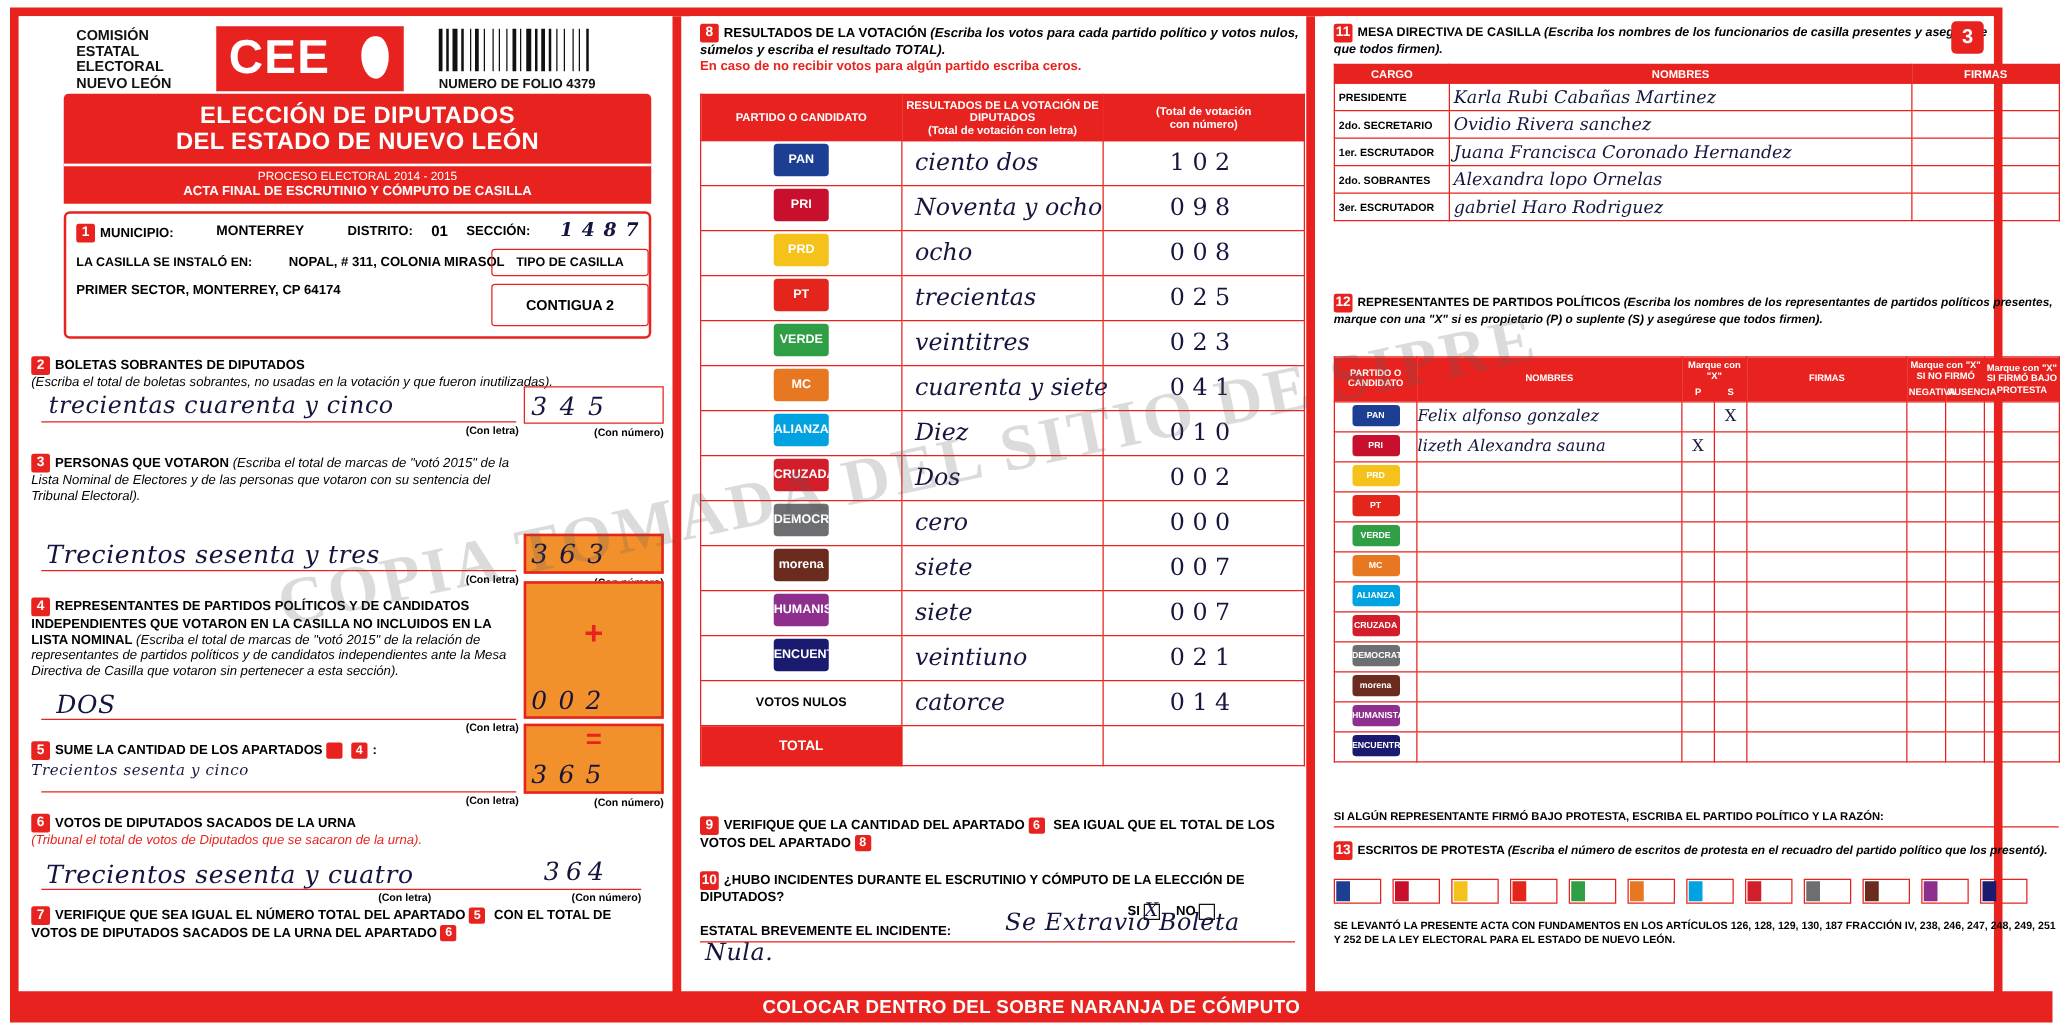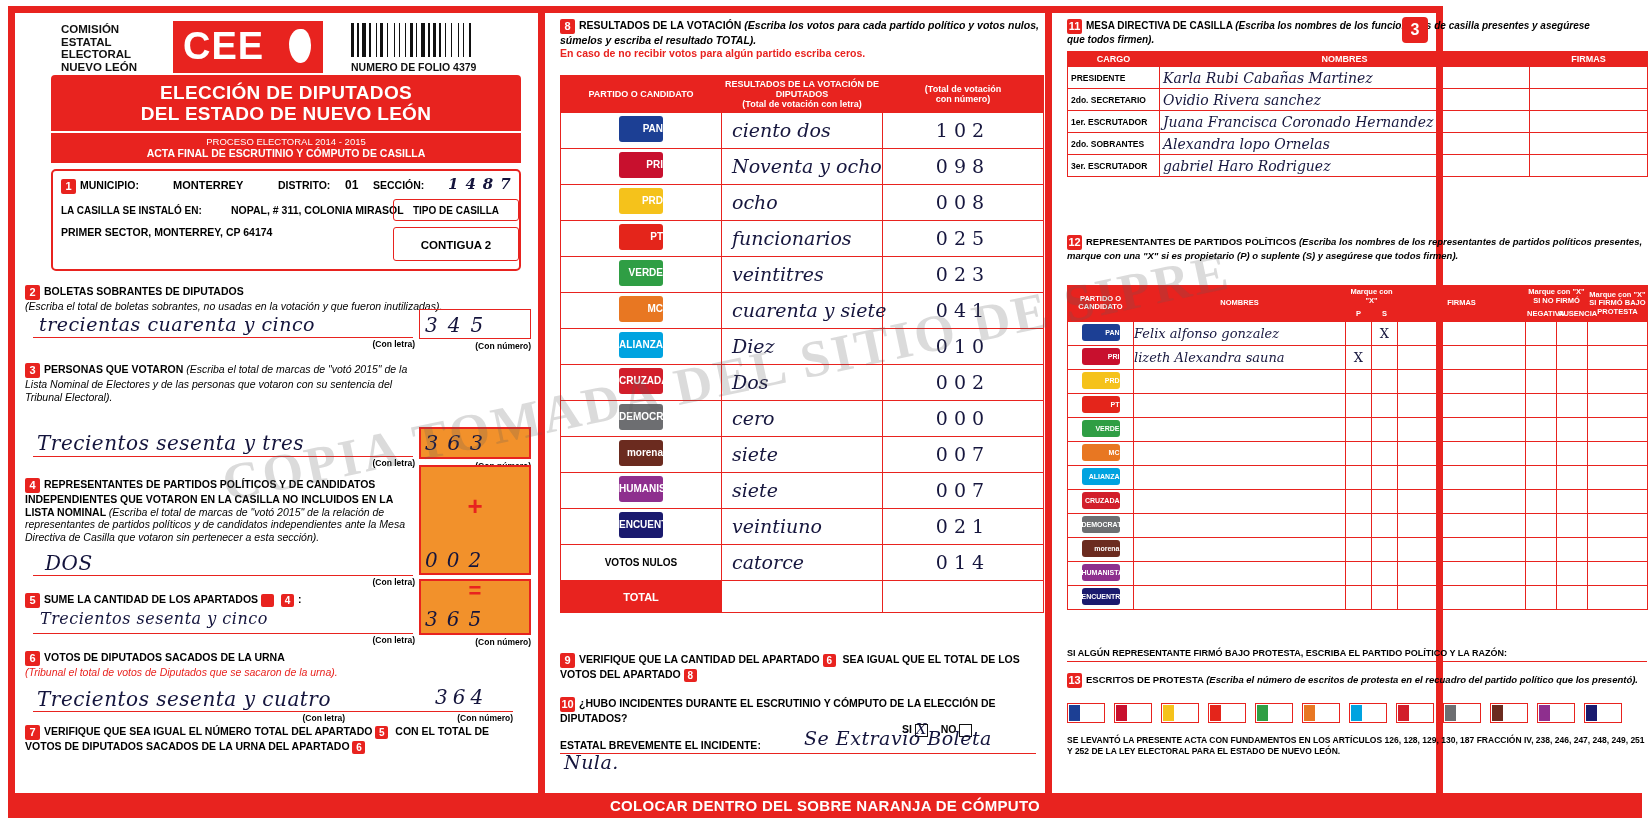--- a/index.html
+++ b/index.html
@@ -10,21 +10,21 @@
     font-family:"Liberation Sans", sans-serif;
     overflow:hidden;
     position:relative;
   }
   .sheet {
     position:absolute; left:0; top:0; width:1650px; height:824px;
     background:#fff;
   }
   
   .frame {
-    position:absolute; left:8px; top:6px; width:1435px; height:800px;
+    position:absolute; left:8px; top:6px; width:1594px; height:800px;
     border:7px solid #e8231f;
     background:#fff;
   }
   .col {
     position:absolute; top:0; bottom:0;
     background:#fff;
   }
   .colA { left:0; width:530px; border-right:7px solid #e8231f; }
   .colB { left:537px; width:500px; border-right:7px solid #e8231f; }
   .colC { left:1044px; right:0; }
@@ -139,21 +139,21 @@
     border:1.2px solid #e8231f; padding:3px 2px; line-height:10px;
   }
   .tableB td {
     border:1.2px solid #e8231f; height:35px; padding:0;
   }
   .party-cell { width:62px; text-align:center; background:#fff; }
   .result-cell { width:300px; }
   .total-cell { width:108px; }
   .party-logo {
     display:inline-block; width:44px; height:26px; line-height:26px;
-    font-size:10px; font-weight:bold; color:#fff; text-align:right;
+    font-size:10px; font-weight:bold; color:#fff; text-align:center;
     border-radius:3px; overflow:hidden; position:relative;
   }
   .hw-word {
     font-family:"DejaVu Serif", serif; font-style:italic; color:#16163e;
     font-size:19px; padding-left:10px; line-height:35px; white-space:nowrap;
   }
   .hw-num {
     font-family:"DejaVu Serif", serif; color:#16163e; font-size:19px;
     text-align:center; line-height:35px; letter-spacing:6px;
   }
@@ -316,21 +316,21 @@
       <div class="conletra" style="position:absolute;left:404px;top:566px;width:112px;">(Con número)</div>
 
       <div class="secA" style="top:580px;width:400px;">
         <div class="sec-head">
           <span class="num-badge">5</span><span>SUME LA CANTIDAD DE LOS APARTADOS</span>
           <span class="num-badge sm red" style="background:#e8231f;">3</span>
           <span class="num-badge sm">4</span><span>:</span>
         </div>
       </div>
       <div style="position:absolute;left:18px;top:620px;width:380px;border-bottom:1.5px solid #e8231f;"></div>
-      <div class="hand" style="position:absolute;left:25px;top:596px;font-size:16px;">Trecientos sesenta y cinco</div>
+      <div class="hand" style="position:absolute;left:10px;top:596px;font-size:12px;">Trecientos sesenta y cinco</div>
       <div class="conletra" style="position:absolute;left:250px;top:622px;width:150px;">(Con letra)</div>
       <div class="orangebox" style="left:404px;top:566px;width:112px;height:56px;"></div>
       <div style="position:absolute;left:404px;top:566px;width:112px;text-align:center;color:#e8231f;font-size:22px;font-weight:bold;line-height:24px;">=</div>
       <div class="hand" style="position:absolute;left:410px;top:594px;font-size:20px;letter-spacing:9px;">365</div>
       <div class="conletra" style="position:absolute;left:404px;top:624px;width:112px;">(Con número)</div>
 
       <div class="secA" style="top:638px;width:420px;">
         <div class="sec-head">
           <span class="num-badge">6</span><span>VOTOS DE DIPUTADOS SACADOS DE LA URNA</span><br>
           <span class="ital red">(Tribunal el total de votos de Diputados que se sacaron de la urna).</span>
@@ -399,21 +399,21 @@
               <td class="result-cell">
                 <div class="hw-word">ocho</div>
               </td>
               <td class="total-cell">
                 <div class="hw-num">008</div>
               </td>
             </tr>
             <tr>
               <td class="party-cell"><span class="party-logo" style="background:#e4251b;">PT</span></td>
               <td class="result-cell">
-                <div class="hw-word">funcionarios</div>
+                <div class="hw-word">trecientas</div>
               </td>
               <td class="total-cell">
                 <div class="hw-num">025</div>
               </td>
             </tr>
             <tr>
               <td class="party-cell"><span class="party-logo" style="background:#2f9e44;">VERDE</span></td>
               <td class="result-cell">
                 <div class="hw-word">veintitres</div>
               </td>

